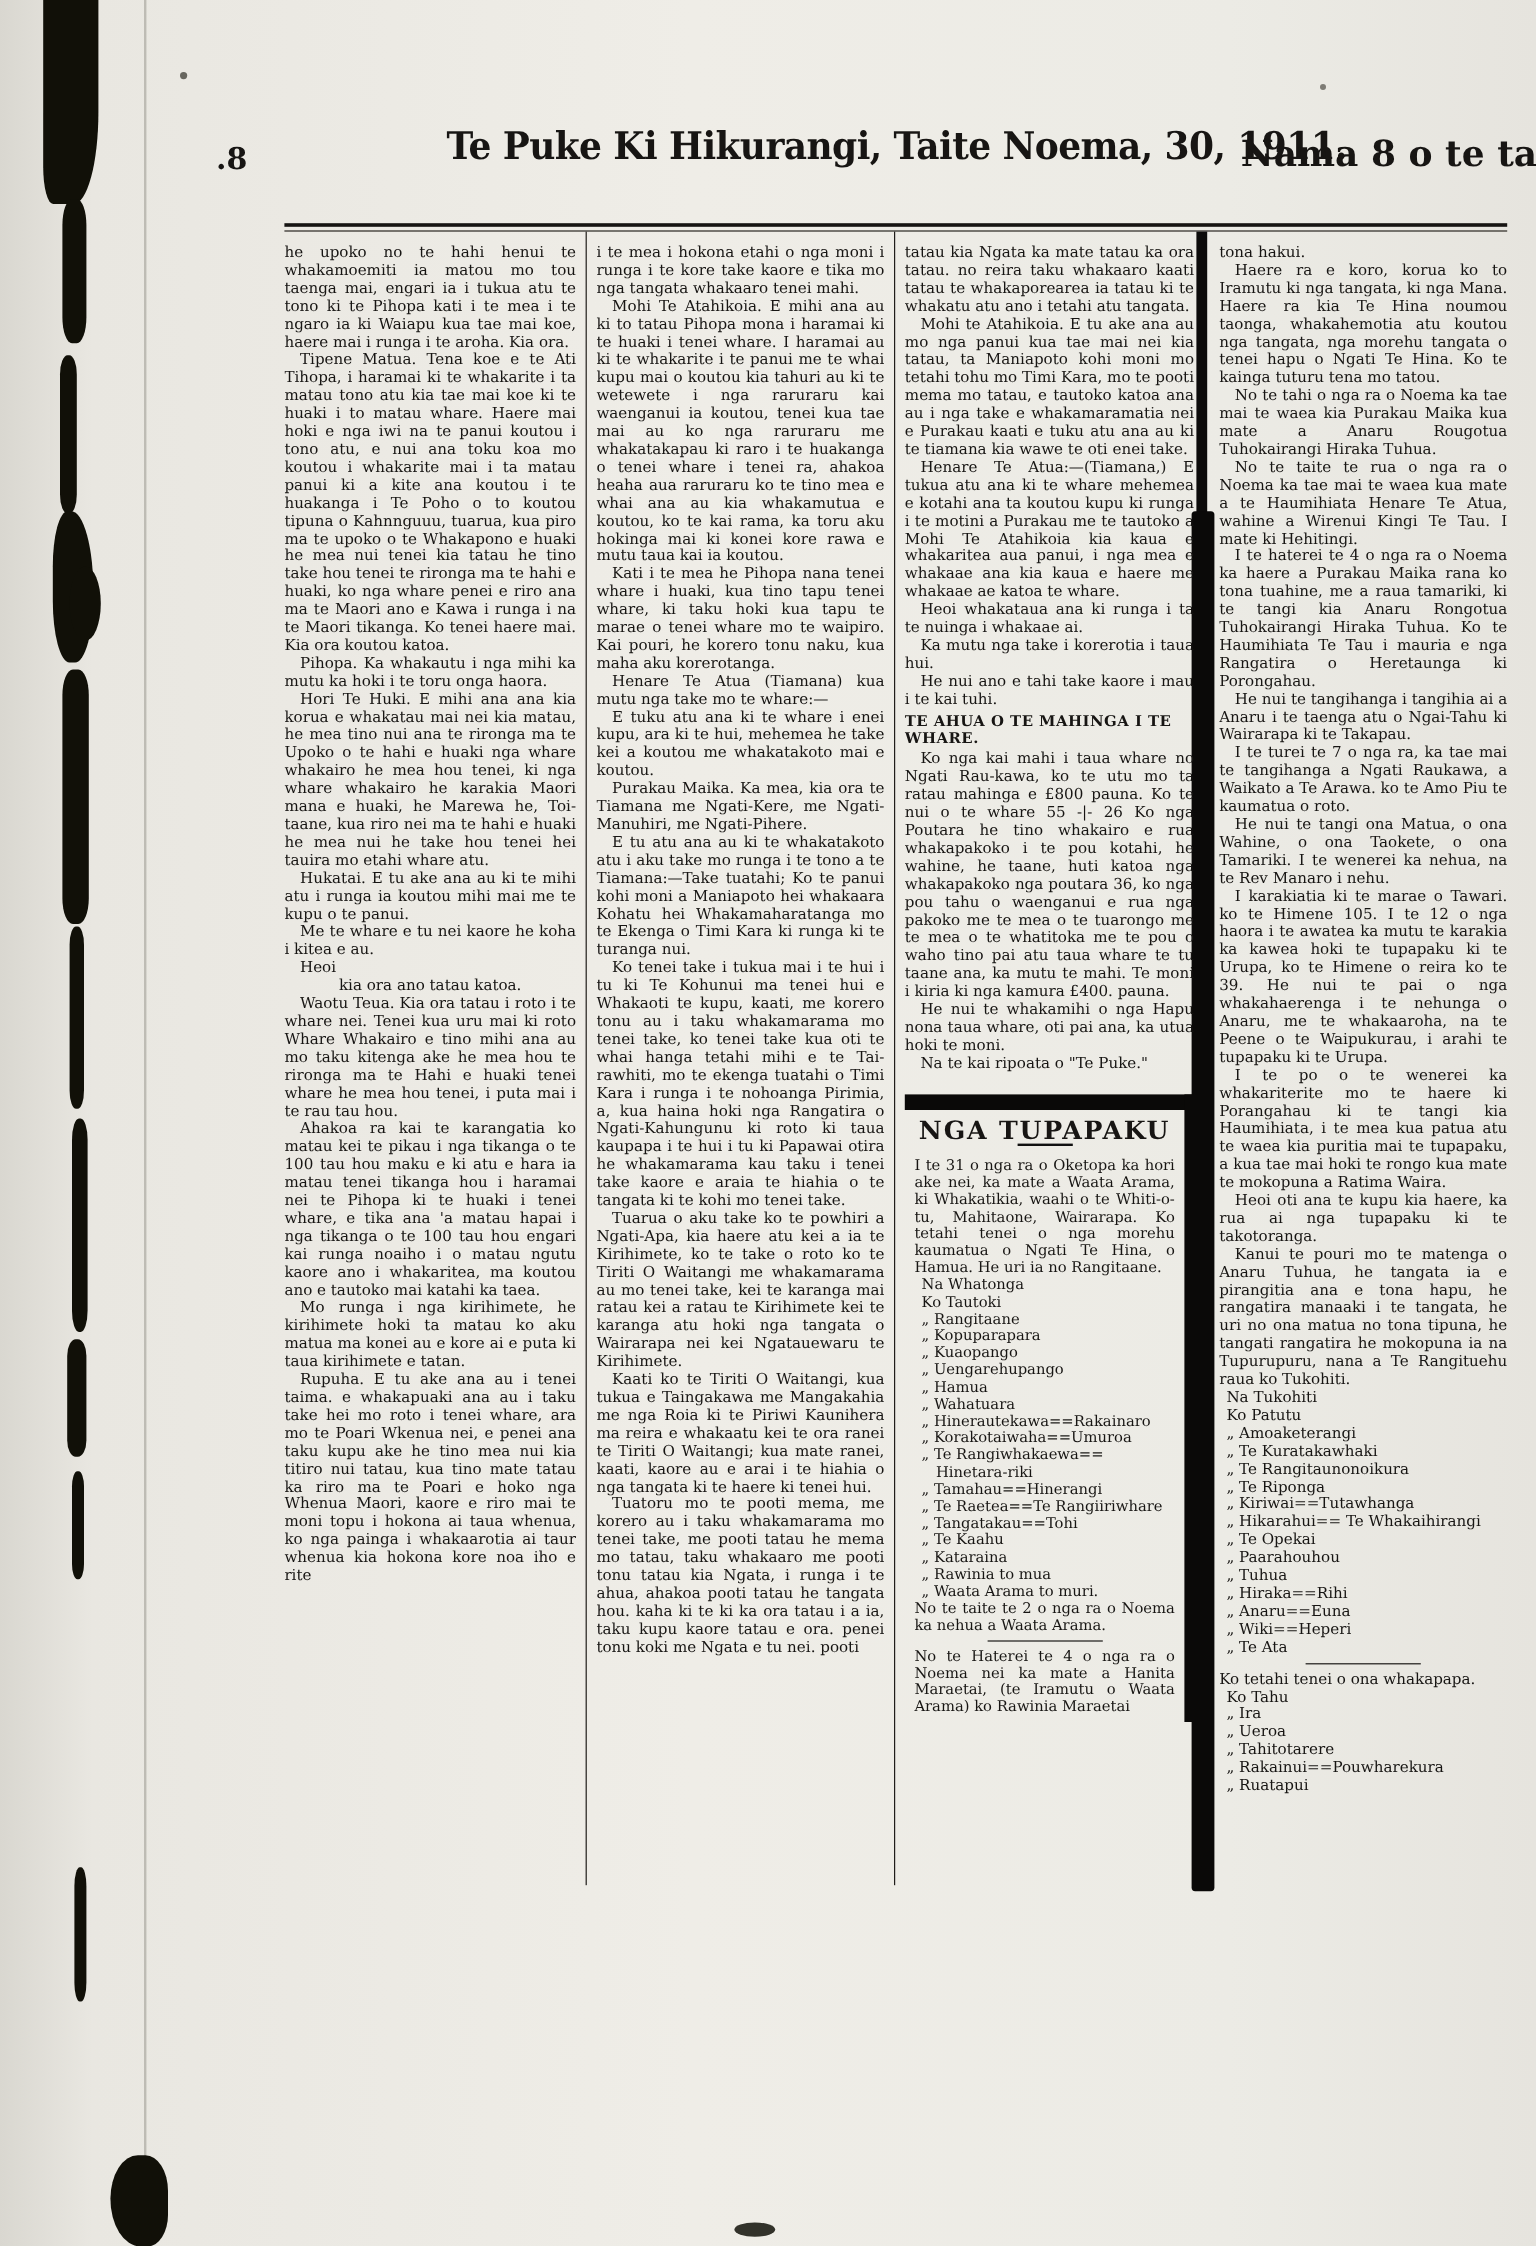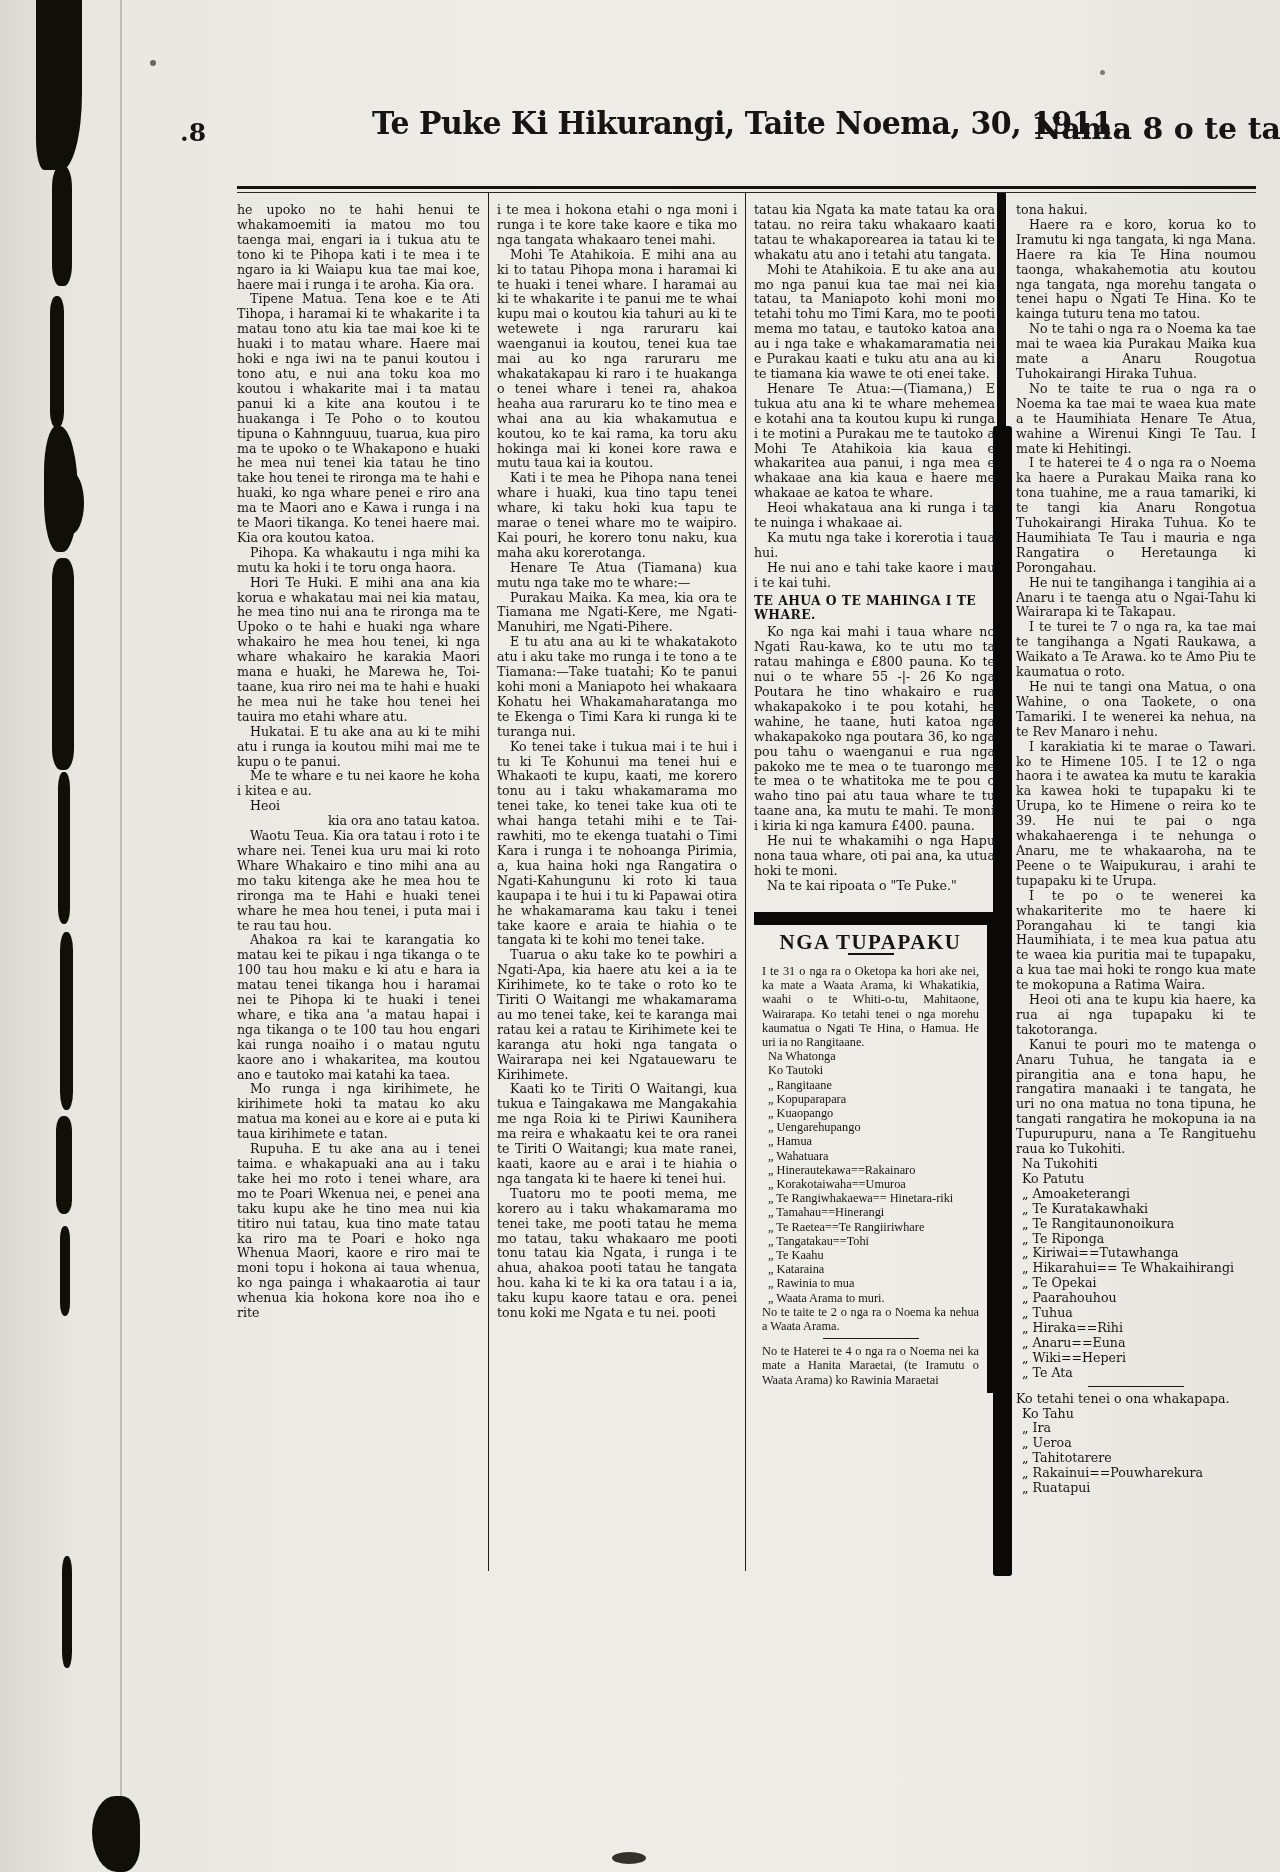--- a/index.html
+++ b/index.html
@@ -18,34 +18,34 @@
     border-top:3px solid #161412;border-bottom:1px solid #2a2622;}
   
   .col{position:absolute;top:203px;height:1372px;overflow:hidden;
     font-size:12.6px;line-height:14.9px;text-align:justify;overflow-wrap:break-word;}
   .col-1{left:237px;width:243px;}
   .col-2{left:497px;width:240px;}
   .col-3{left:754px;width:241px;}
   .col-4{left:1016px;width:240px;}
   .para{margin:0;text-indent:13px;}
   .noindent{text-indent:0;}
-  .centerline{text-align:right;}
+  .centerline{text-align:center;}
   .subhead{margin:3px 0 2px;font-size:12.4px;font-weight:bold;text-align:left;letter-spacing:0.4px;}
   .gen{text-align:left;padding-left:18px;text-indent:-12px;}
   .shortrule{border-top:1px solid #1c1a18;width:96px;margin:5px auto;}
   
   .vrule{position:absolute;top:193px;height:1378px;width:1px;background:#201d1a;}
   .vrule-a{left:488px;}
   .vrule-b{left:745px;}
   .heavy-bar{position:absolute;left:997px;top:193px;width:9px;height:1380px;background:#0c0b0a;}
   .heavy-bar-thick{position:absolute;left:993px;top:426px;width:19px;height:1150px;background:#0a0908;border-radius:3px;}
   
   .tup-box{box-sizing:border-box;width:260px;margin-left:-14px;margin-top:18px;
     border:13px solid #0a0908;border-bottom:none;padding:2px 8px 6px 9px;min-height:430px;
-    font-size:12.3px;line-height:14.2px;font-family:Liberation Serif, serif;}
+    font-size:12.3px;line-height:14.2px;}
   .tup-head{font-size:21px;font-weight:bold;text-align:center;letter-spacing:1.5px;margin:8px 0 2px;}
   .tup-headrule{width:46px;border-top:2px solid #111;margin:4px auto 9px;}
   
   .art{position:absolute;background:#111008;}
   .filmline{position:absolute;left:120px;top:0;width:2px;height:1872px;background:#8a877f;opacity:.45;}
   .a1{left:36px;top:0;width:46px;height:170px;border-radius:0 0 45% 18%;}
   .a2{left:52px;top:166px;width:20px;height:120px;border-radius:40%/18%;}
   .a3{left:50px;top:296px;width:14px;height:132px;border-radius:45%/12%;}
   .a4{left:44px;top:426px;width:34px;height:126px;border-radius:40% 60% 50% 45%;}
   .a5{left:58px;top:472px;width:26px;height:62px;border-radius:50%;}
@@ -102,20 +102,21 @@
     <div class="para">Waotu Teua. Kia ora tatau i roto i te whare nei. Tenei kua uru mai ki roto Whare Whakairo e tino mihi ana au mo taku kitenga ake he mea hou te rironga ma te Hahi e huaki tenei whare he mea hou tenei, i puta mai i te rau tau hou.</div>
     <div class="para">Ahakoa ra kai te karangatia ko matau kei te pikau i nga tikanga o te 100 tau hou maku e ki atu e hara ia matau tenei tikanga hou i haramai nei te Pihopa ki te huaki i tenei whare, e tika ana 'a matau hapai i nga tikanga o te 100 tau hou engari kai runga noaiho i o matau ngutu kaore ano i whakaritea, ma koutou ano e tautoko mai katahi ka taea.</div>
     <div class="para">Mo runga i nga kirihimete, he kirihimete hoki ta matau ko aku matua ma konei au e kore ai e puta ki taua kirihimete e tatan.</div>
     <div class="para">Rupuha. E tu ake ana au i tenei taima. e whakapuaki ana au i taku take hei mo roto i tenei whare, ara mo te Poari Wkenua nei, e penei ana taku kupu ake he tino mea nui kia titiro nui tatau, kua tino mate tatau ka riro ma te Poari e hoko nga Whenua Maori, kaore e riro mai te moni topu i hokona ai taua whenua, ko nga painga i whakaarotia ai taur whenua kia hokona kore noa iho e rite</div>
   </div>
 <div class="col col-2">
     <div class="para noindent">i te mea i hokona etahi o nga moni i runga i te kore take kaore e tika mo nga tangata whakaaro tenei mahi.</div>
     <div class="para">Mohi Te Atahikoia. E mihi ana au ki to tatau Pihopa mona i haramai ki te huaki i tenei whare. I haramai au ki te whakarite i te panui me te whai kupu mai o koutou kia tahuri au ki te wetewete i nga raruraru kai waenganui ia koutou, tenei kua tae mai au ko nga raruraru me whakatakapau ki raro i te huakanga o tenei whare i tenei ra, ahakoa heaha aua raruraru ko te tino mea e whai ana au kia whakamutua e koutou, ko te kai rama, ka toru aku hokinga mai ki konei kore rawa e mutu taua kai ia koutou.</div>
     <div class="para">Kati i te mea he Pihopa nana tenei whare i huaki, kua tino tapu tenei whare, ki taku hoki kua tapu te marae o tenei whare mo te waipiro. Kai pouri, he korero tonu naku, kua maha aku korerotanga.</div>
     <div class="para">Henare Te Atua (Tiamana) kua mutu nga take mo te whare:—</div>
+    <div class="para">E tuku atu ana ki te whare i enei kupu, ara ki te hui, mehemea he take kei a koutou me whakatakoto mai e koutou.</div>
     <div class="para">Purakau Maika. Ka mea, kia ora te Tiamana me Ngati-Kere, me Ngati-Manuhiri, me Ngati-Pihere.</div>
     <div class="para">E tu atu ana au ki te whakatakoto atu i aku take mo runga i te tono a te Tiamana:—Take tuatahi; Ko te panui kohi moni a Maniapoto hei whakaara Kohatu hei Whakamaharatanga mo te Ekenga o Timi Kara ki runga ki te turanga nui.</div>
     <div class="para">Ko tenei take i tukua mai i te hui i tu ki Te Kohunui ma tenei hui e Whakaoti te kupu, kaati, me korero tonu au i taku whakamarama mo tenei take, ko tenei take kua oti te whai hanga tetahi mihi e te Tai-rawhiti, mo te ekenga tuatahi o Timi Kara i runga i te nohoanga Pirimia, a, kua haina hoki nga Rangatira o Ngati-Kahungunu ki roto ki taua kaupapa i te hui i tu ki Papawai otira he whakamarama kau taku i tenei take kaore e araia te hiahia o te tangata ki te kohi mo tenei take.</div>
     <div class="para">Tuarua o aku take ko te powhiri a Ngati-Apa, kia haere atu kei a ia te Kirihimete, ko te take o roto ko te Tiriti O Waitangi me whakamarama au mo tenei take, kei te karanga mai ratau kei a ratau te Kirihimete kei te karanga atu hoki nga tangata o Wairarapa nei kei Ngatauewaru te Kirihimete.</div>
     <div class="para">Kaati ko te Tiriti O Waitangi, kua tukua e Taingakawa me Mangakahia me nga Roia ki te Piriwi Kaunihera ma reira e whakaatu kei te ora ranei te Tiriti O Waitangi; kua mate ranei, kaati, kaore au e arai i te hiahia o nga tangata ki te haere ki tenei hui.</div>
     <div class="para">Tuatoru mo te pooti mema, me korero au i taku whakamarama mo tenei take, me pooti tatau he mema mo tatau, taku whakaaro me pooti tonu tatau kia Ngata, i runga i te ahua, ahakoa pooti tatau he tangata hou. kaha ki te ki ka ora tatau i a ia, taku kupu kaore tatau e ora. penei tonu koki me Ngata e tu nei. pooti</div>
   </div>
 <div class="col col-3">
     <div class="para noindent">tatau kia Ngata ka mate tatau ka ora tatau. no reira taku whakaaro kaati tatau te whakaporearea ia tatau ki te whakatu atu ano i tetahi atu tangata.</div>
     <div class="para">Mohi te Atahikoia. E tu ake ana au mo nga panui kua tae mai nei kia tatau, ta Maniapoto kohi moni mo tetahi tohu mo Timi Kara, mo te pooti mema mo tatau, e tautoko katoa ana au i nga take e whakamaramatia nei e Purakau kaati e tuku atu ana au ki te tiamana kia wawe te oti enei take.</div>

